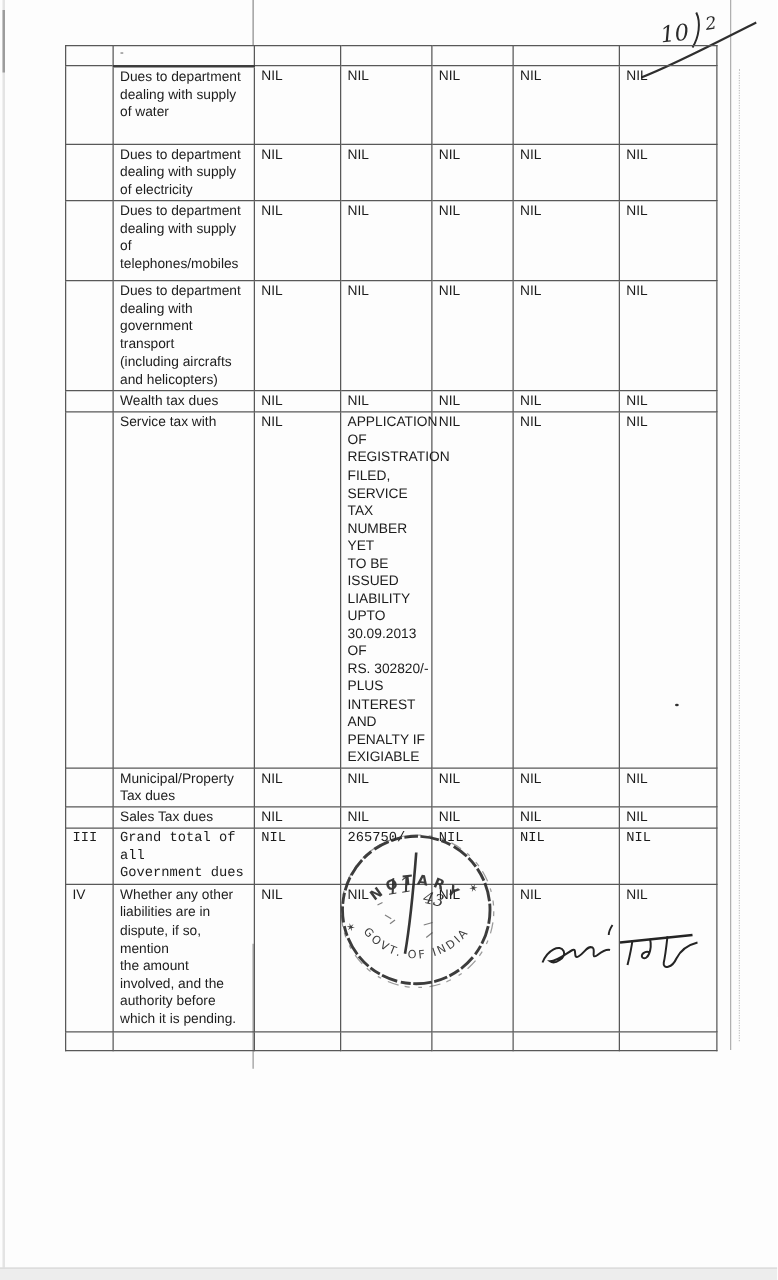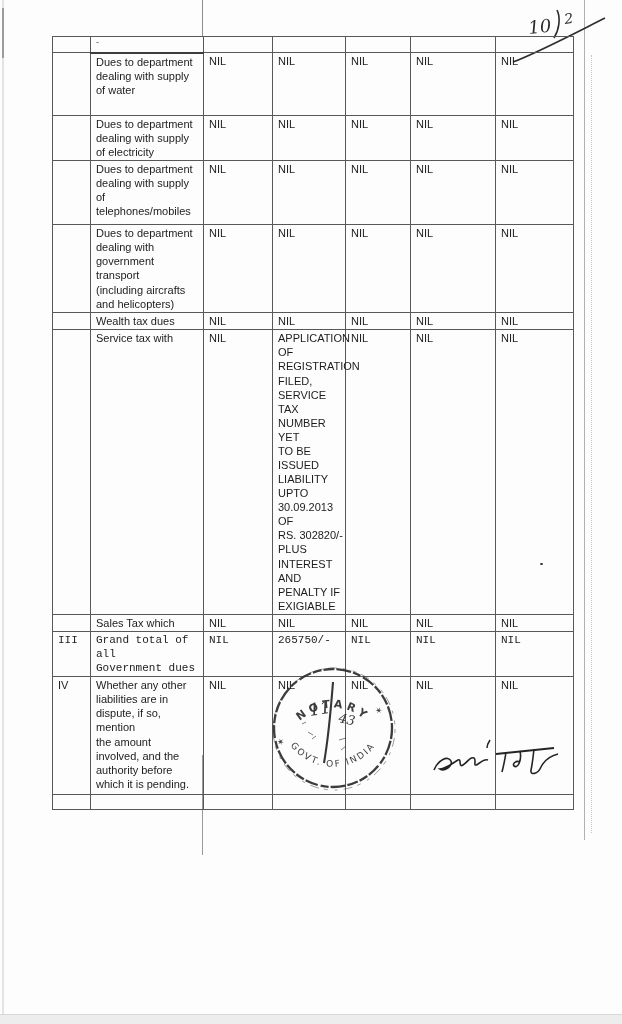--- a/index.html
+++ b/index.html
@@ -159,23 +159,33 @@
 30.09.2013 OF
 RS. 302820/-
 PLUS
 INTEREST AND
 PENALTY IF
 EXIGIABLE</td>
           <td class="c-val">NIL</td>
           <td class="c-val">NIL</td>
           <td class="c-val">NIL</td>
         </tr>
+        <tr style="height: 31px;">
+          <td class="c-serial"></td>
+          <td class="c-desc">Municipal/Property
+Tax dues</td>
+          <td class="c-val">NIL</td>
+          <td class="c-val">NIL</td>
+          <td class="c-val">NIL</td>
+          <td class="c-val">NIL</td>
+          <td class="c-val">NIL</td>
+        </tr>
         <tr style="height: 17px;">
           <td class="c-serial"></td>
-          <td class="c-desc">Sales Tax which</td>
+          <td class="c-desc">Sales Tax dues</td>
           <td class="c-val">NIL</td>
           <td class="c-val">NIL</td>
           <td class="c-val">NIL</td>
           <td class="c-val">NIL</td>
           <td class="c-val">NIL</td>
         </tr>
         <tr style="height: 32px; font-family: Liberation Mono, monospace;">
           <td class="c-serial">III</td>
           <td class="c-desc">Grand total of all
 Government dues</td>

